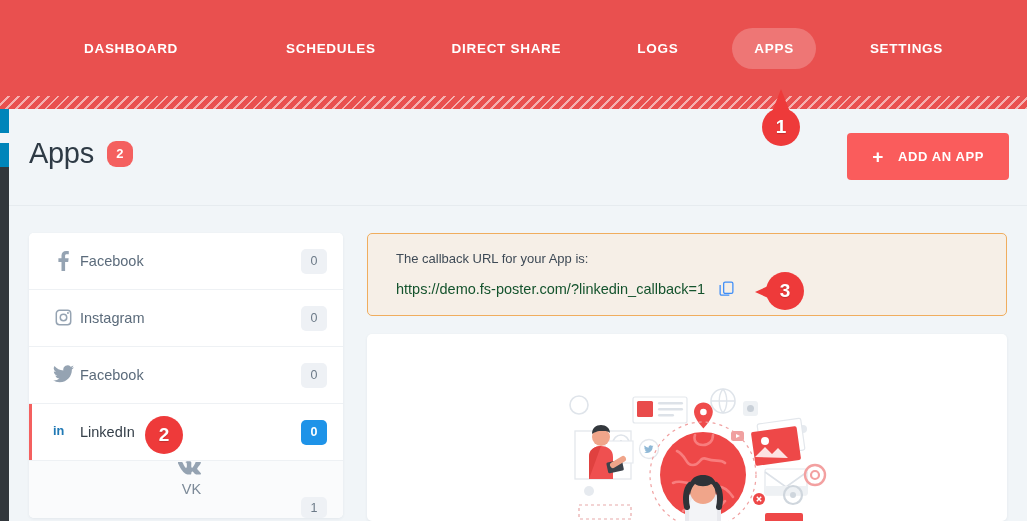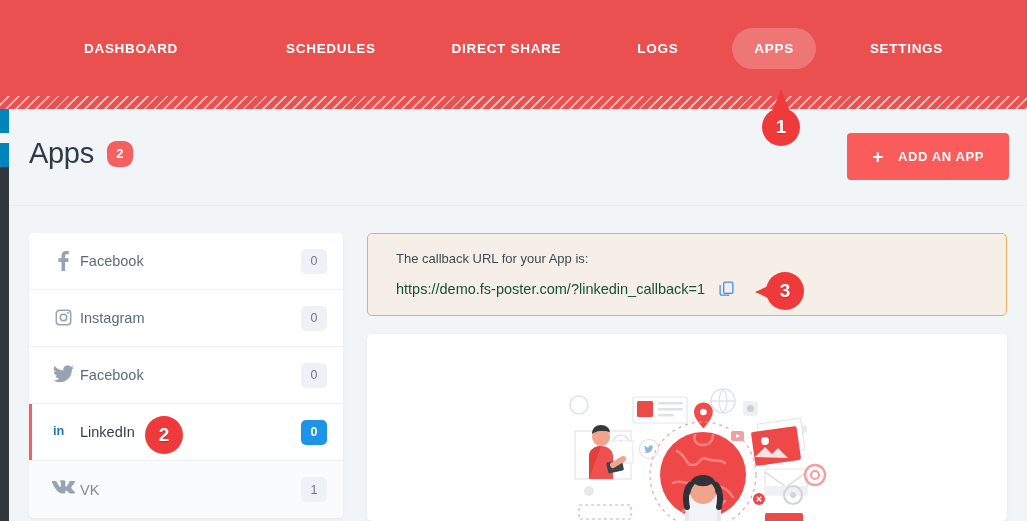--- a/index.html
+++ b/index.html
@@ -147,21 +147,21 @@
     cursor: pointer;
     background: #ffffff;
   }
   .app-row:last-child { border-bottom: none; }
   .app-row.active::before {
     content: "";
     position: absolute; left: 0; top: 0;
     width: 3px; height: 100%;
     background: #f4605f;
   }
-  .app-row.muted { background: #fafbfc; }
+  .app-row.muted { background: #fafbfc; flex-direction: column; }
   .app-icon {
     width: 24px; height: 20px;
     display: flex; align-items: flex-start; justify-content: center;
     color: #95a3b2;
     flex-shrink: 0;
   }
   .app-icon svg { display: block; }
   .app-icon.brand { color: #2079b5; }
   .app-label {
     margin-left: 5px;

